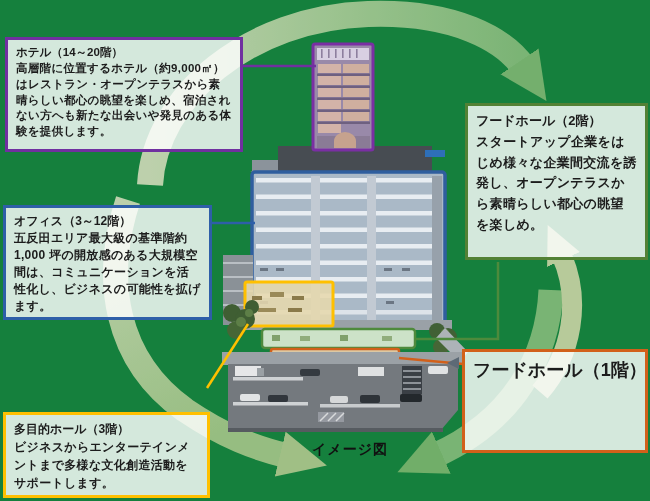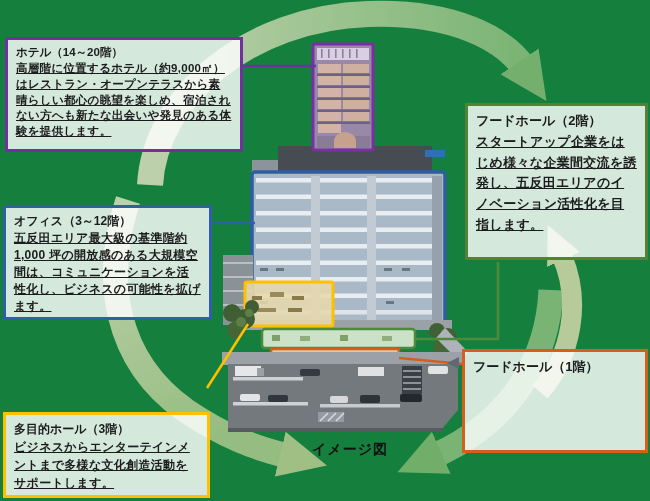--- a/index.html
+++ b/index.html
@@ -13,26 +13,26 @@
   .layer{position:absolute;left:0;top:0;width:650px;height:501px;}
   .box{
     position:absolute;box-sizing:border-box;
     background:rgba(255,255,255,0.82);
     border:3px solid #000;
     padding:5px 8px 4px 8px;
     color:#1c1c1c;
     font-weight:600;
   }
   .box .t{white-space:nowrap;}
-  .box .b{letter-spacing:0.3px;text-decoration:underline;}
+  .box .b{letter-spacing:0.3px;}
   .box-hotel{left:5px;top:37px;width:238px;height:115px;font-size:11.5px;line-height:1.38;}
   .box-office{left:3px;top:205px;width:209px;height:115px;font-size:12px;line-height:1.42;}
   .box-hall{left:3px;top:372px;width:207px;height:86px;font-size:12px;line-height:1.5;}
   .box-share{left:465px;top:103px;width:183px;height:157px;font-size:13px;line-height:1.6;}
-  .box-food{left:462px;top:349px;width:186px;height:104px;font-size:13px;line-height:1.5;}
+  .box-food{left:462px;top:349px;width:186px;height:104px;font-size:18px;line-height:1.5;}
   .caption{
     position:absolute;left:300px;top:441px;width:100px;text-align:center;
     font-size:14px;font-weight:bold;color:#111;letter-spacing:1px;
   }
 </style>
 </head>
 <body>
 
 <div class="stage">
 
@@ -213,21 +213,21 @@
     </g>
   </svg>
 
   <div class="box box-hotel" style="border-color: rgb(112, 48, 160);">
     <div class="t">ホテル（14～20階）</div>
     <div class="b">高層階に位置するホテル（約9,000㎡）はレストラン・オープンテラスから素晴らしい都心の眺望を楽しめ、宿泊されない方へも新たな出会いや発見のある体験を提供します。</div>
   </div>
 
   <div class="box box-share" style="border-color: rgb(83, 129, 53);">
     <div class="t">フードホール（2階）</div>
-    <div class="b">スタートアップ企業をはじめ様々な企業間交流を誘発し、五反田エリアのイノベーション活性化を目指します。</div>
+    <div class="b">スタートアップ企業をはじめ様々な企業間交流を誘発し、オープンテラスから素晴らしい都心の眺望を楽しめ。</div>
   </div>
 
   <div class="box box-office" style="border-color: rgb(46, 95, 168);">
     <div class="t">オフィス（3～12階）</div>
     <div class="b">五反田エリア最大級の基準階約 1,000 坪の開放感のある大規模空間は、コミュニケーションを活性化し、ビジネスの可能性を拡げます。</div>
   </div>
 
   <div class="box box-hall" style="border-color: rgb(255, 192, 0); margin-top: 40px;">
     <div class="t">多目的ホール（3階）</div>
     <div class="b">ビジネスからエンターテインメントまで多様な文化創造活動をサポートします。</div>

